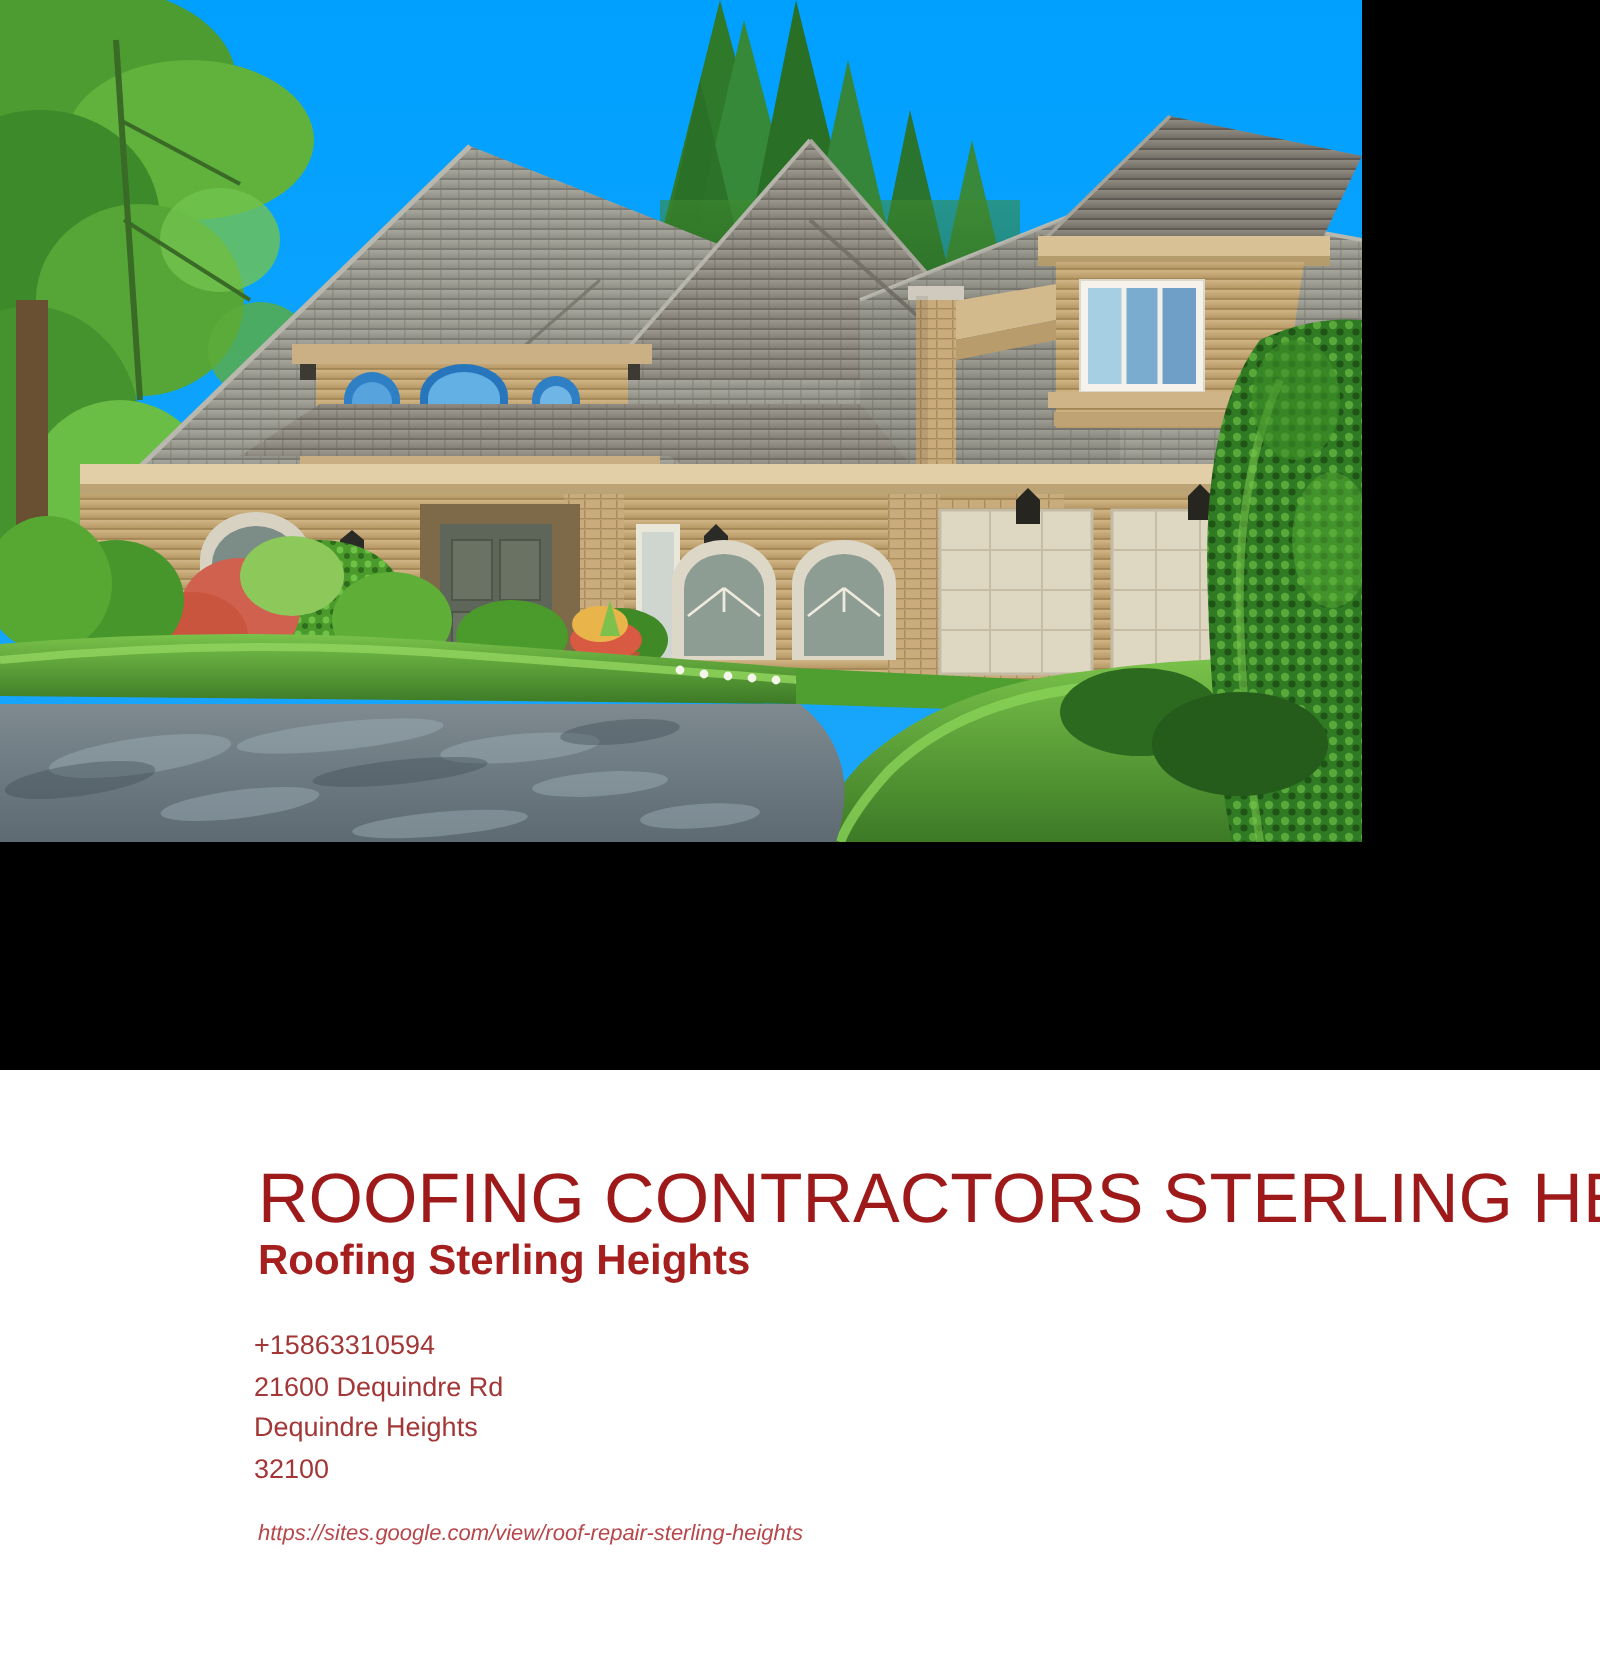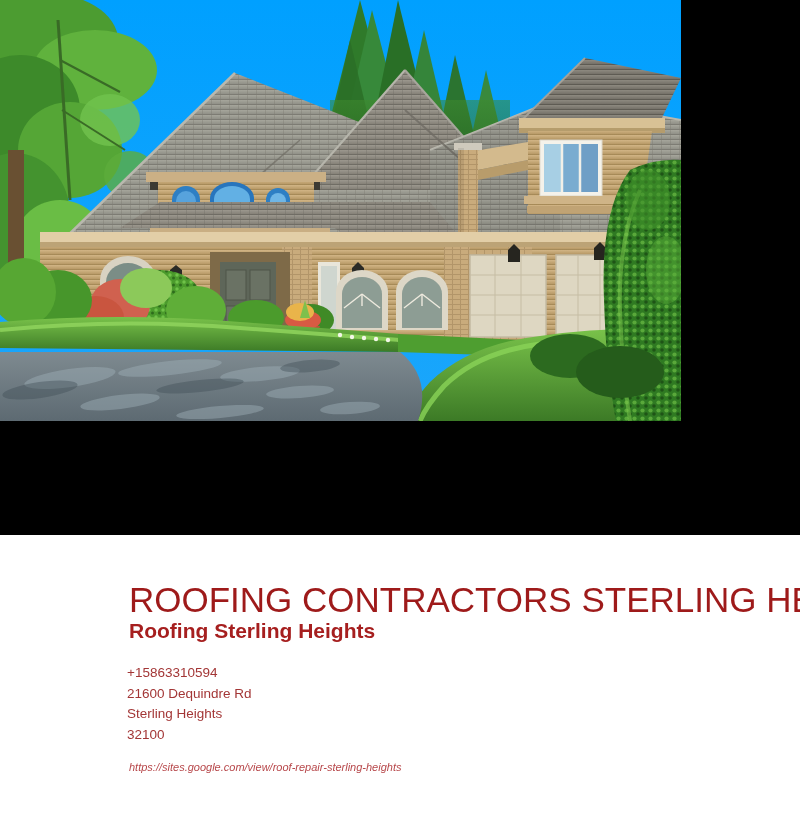--- a/index.html
+++ b/index.html
@@ -384,20 +384,20 @@
     </div>
 
   </div>
 
   <div class="content">
     <h1 class="headline">ROOFING CONTRACTORS STERLING HEIGHTS</h1>
     <h2 class="subhead">Roofing Sterling Heights</h2>
     <ul class="detail-list">
       <li>+15863310594</li>
       <li>21600 Dequindre Rd</li>
-      <li>Sterling Heights</li>
+      <li>Dequindre Heights</li>
       <li>32100</li>
     </ul>
   </div>
 
   <a class="site-url" href="#">https://sites.google.com/view/roof-repair-sterling-heights</a>
 
 </div>
 
 </body></html>

